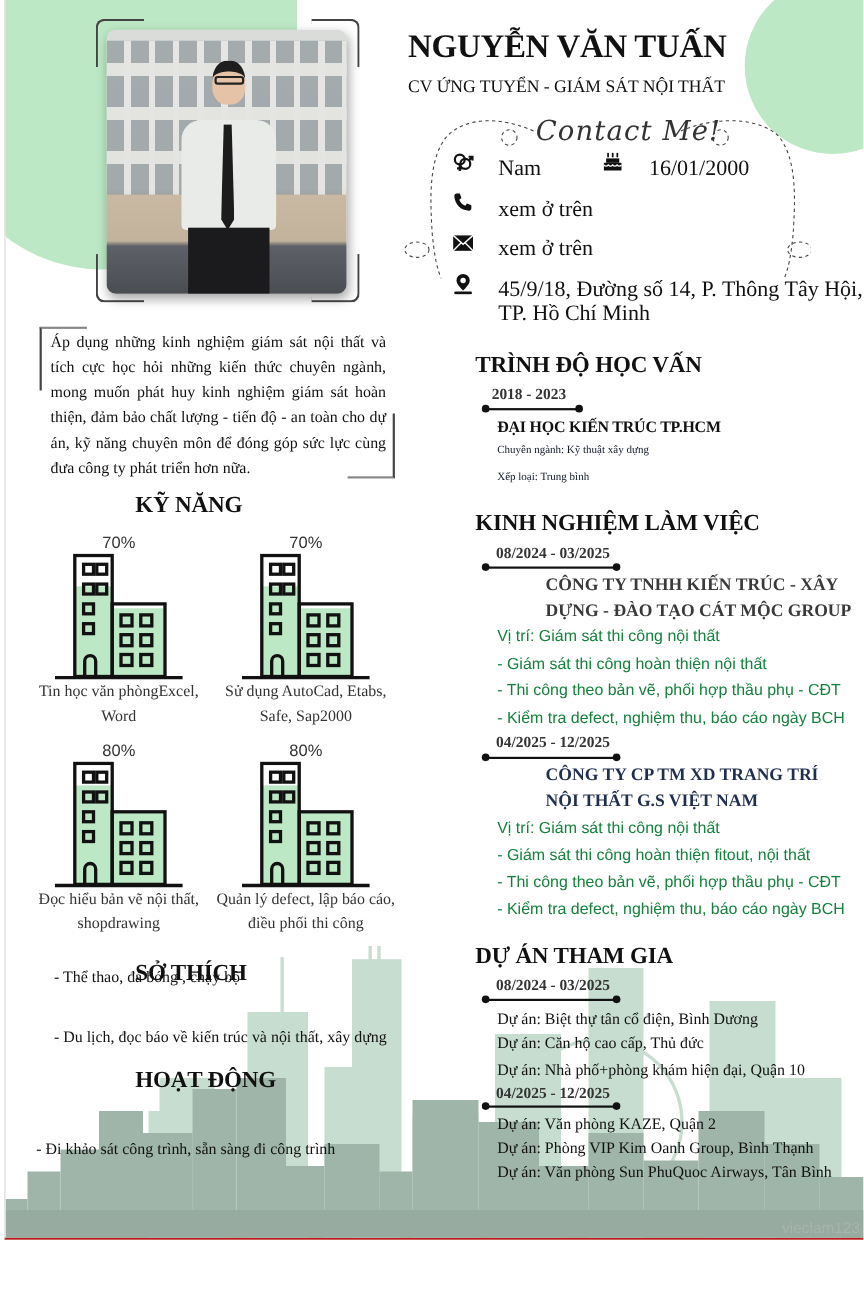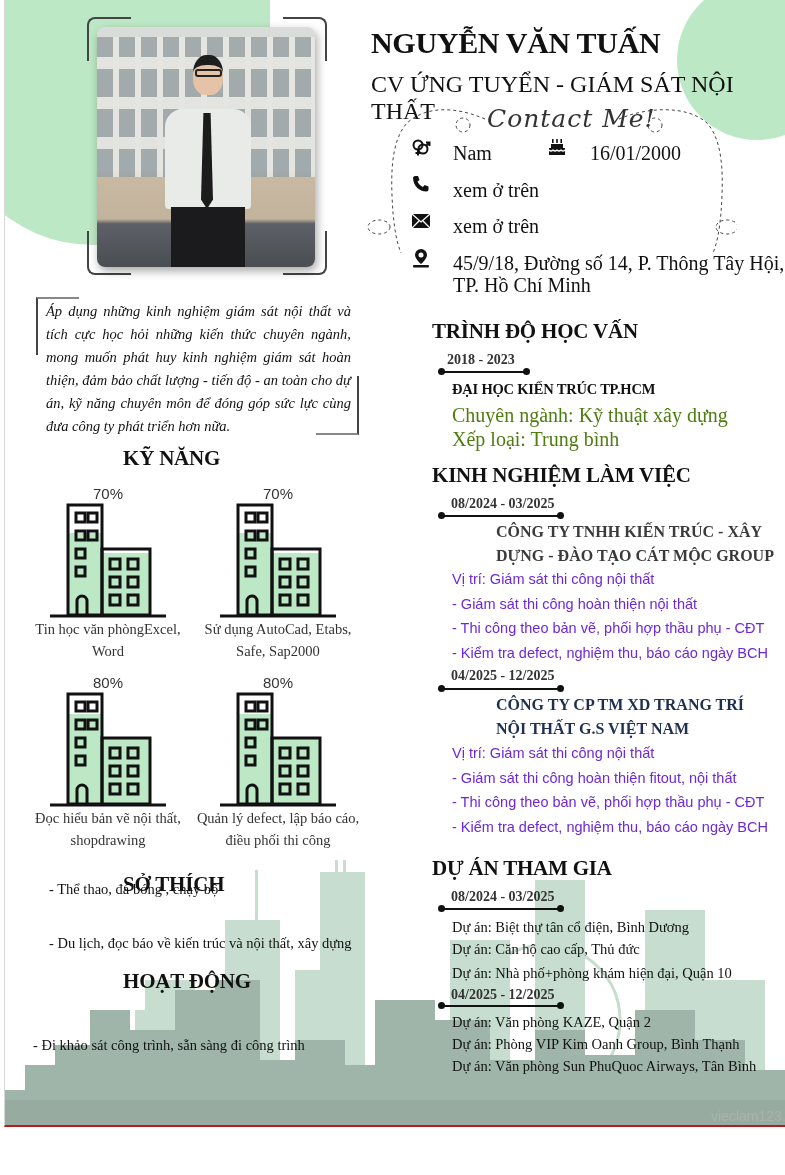--- a/index.html
+++ b/index.html
@@ -31,48 +31,48 @@
   .photo .facade { position:absolute; left:0; top:10px; width:218px; height:140px;
     background: repeating-linear-gradient(90deg, transparent 0 16px, #e8e8e5 16px 22px),
                 repeating-linear-gradient(0deg, #9aa3a6 0 28px, #e6e6e2 28px 40px); opacity:.85; }
   .photo .person-head { position:absolute; left:96px; top:28px; width:30px; height:40px; border-radius:45% 45% 40% 40%; background:#e5c3a7; border-top:10px solid #1e1e1e; }
   .photo .glasses { position:absolute; left:98px; top:42px; width:27px; height:8px; border:2px solid #222; border-radius:3px; }
   .photo .shirt { position:absolute; left:68px; top:82px; width:86px; height:100px; background:#e9ebe8; border-radius:18px 18px 4px 4px; }
   .photo .tie { position:absolute; left:104px; top:86px; width:12px; height:96px; background:#1c1c1c; clip-path: polygon(20% 0,80% 0,100% 90%,50% 100%,0 90%); }
   .photo .pants { position:absolute; left:74px; top:180px; width:74px; height:60px; background:#1b1b1d; }
 
   .name { position:absolute; left:366px; top:26px; font-size:30px; font-weight:bold; letter-spacing:-0.3px; color:#111; }
-  .subtitle { position:absolute; left:366px; top:71px; font-size:24px; color:#111; }
+  .subtitle { position:absolute; left:366px; top:71px; font-size:16px; color:#111; }
 
   .contact-box { position:absolute; left:362px; top:103px; width:370px; height:160px; }
   .contact-title { position:absolute; left:482px; top:104px; font-family:"DejaVu Serif", serif; font-style:italic; font-size:25px; color:#333; letter-spacing:1px; }
   .c-icon { position:absolute; width:20px; height:20px; display:flex; align-items:center; justify-content:center; }
   .c-text { position:absolute; font-size:20px; color:#111; }
 
-  .summary { position:absolute; left:41px; top:300px; width:305px; font-size:14.5px; line-height:23px; text-align:justify;font-style:italic; }
+  .summary { position:absolute; left:41px; top:300px; width:305px; font-size:14.5px; line-height:23px; text-align:justify; }
   .summary-tl { position:absolute; left:31px; top:297px; width:43px; height:58px; border-left:2px solid #444; border-top:2px solid #888; }
   .summary-br { position:absolute; left:311px; top:376px; width:43px; height:59px; border-right:2px solid #444; border-bottom:2px solid #888; }
 
   .sec-title { position:absolute; font-size:21px; font-weight:bold; color:#111; letter-spacing:-0.2px; }
 
   .skill { position:absolute; width:170px; text-align:center; }
   .skill .pct { font-family:"Liberation Sans", sans-serif; font-size:15px; color:#333; height:18px; }
   .skill .bld { position:relative; width:120px; height:114px; margin: 0 auto; }
   .skill .label { font-size:14.5px; line-height:22px; color:#333; margin-top:1px; }
 
   .list-item { position:absolute; font-size:14.5px; color:#111; }
 
   .timeline { position:absolute; height:8px; }
   .timeline .line { position:absolute; left:3px; right:3px; top:3px; height:2px; background:#111; }
   .timeline .dot { position:absolute; top:0; width:7px; height:7px; background:#111; border-radius:50%; }
   .tl-date { position:absolute; font-size:14px; font-weight:bold; color:#333; }
 
   .edu-name { position:absolute; font-size:14.5px; font-weight:bold; color:#111; letter-spacing:-0.2px; }
-  .text-line { position:absolute; font-size:20px; color:#4d7c0f; }
-  .sans-line { position:absolute; font-family:"Liberation Sans", sans-serif; font-size:14.5px; color:#6d28d9; }
+  .text-line { position:absolute; font-size:10px; color:#0f172a; }
+  .sans-line { position:absolute; font-family:"Liberation Sans", sans-serif; font-size:14.5px; color:#15803d; }
   .company { position:absolute; font-size:16px; font-weight:bold; line-height:24px;margin-left:44px; }
 
   .skyline { position:absolute; left:0; top:860px; width:781px; height:267px; }
   .watermark { position:absolute; left:706px; top:1108px; font-family:"Liberation Sans", sans-serif; font-size:14px; color:#a8b4ad; }
   .above { z-index: 2; }
 </style>
 </head>
 <body>
 
 <div class="page">

